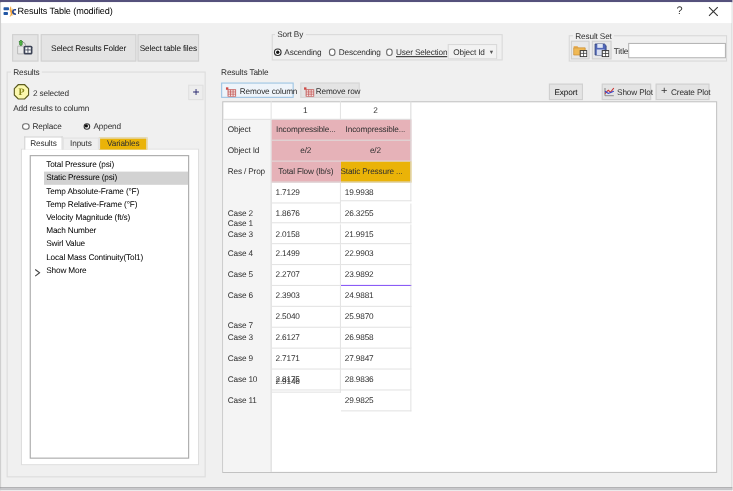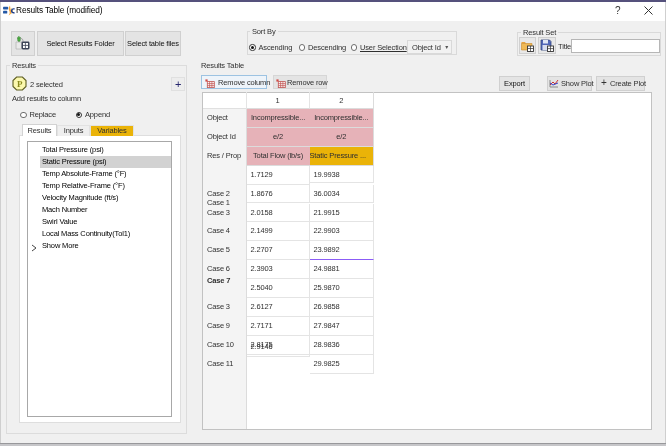--- a/index.html
+++ b/index.html
@@ -170,34 +170,34 @@
   <div class="abs" style="left:43.5px;top:35.9px;width:63px;height:18.9px;background:#e6b2b8;border-bottom:1px solid #dcdcdc;text-align:center;line-height:18.9px;">e/2</div>
   <div class="abs" style="left:106.5px;top:35.9px;width:64.5px;height:18.9px;background:#e6b2b8;border-bottom:1px solid #dcdcdc;border-right:1px solid #dcdcdc;text-align:center;line-height:18.9px;">e/2</div>
   <div class="abs" style="left:4px;top:54.8px;width:39px;height:18.9px;line-height:18.9px;">Res / Prop</div>
   <div class="abs" style="left:43.5px;top:54.8px;width:63px;height:18.9px;background:#e6b2b8;border-bottom:1px solid #dcdcdc;text-align:center;line-height:18.9px;">Total Flow (lb/s)</div>
   <div class="abs" style="left:106.5px;top:54.8px;width:64.5px;height:18.9px;background:#eab308;border-bottom:1px solid #dcdcdc;border-right:1px solid #dcdcdc;line-height:18.9px;">Static Pressure ...</div>
   <div class="abs" style="left:4px;top:73.7px;width:39px;height:18.9px;line-height:18.9px;margin-top:28px;">Case 1</div>
   <div class="abs" style="left:43.5px;top:73.7px;width:63px;height:18.9px;border-bottom:1px solid #e4e4e4;border-right:1px solid #e4e4e4;padding-left:4px;line-height:18.9px;">1.7129</div>
   <div class="abs" style="left:106.5px;top:73.7px;width:64.5px;height:17px;border-bottom:1px solid #e4e4e4;border-right:1px solid #e4e4e4;padding-left:4px;line-height:18.9px;">19.9938</div>
   <div class="abs" style="left:4px;top:92.6px;width:39px;height:18.9px;line-height:18.9px;">Case 2</div>
   <div class="abs" style="left:43.5px;top:92.6px;width:63px;height:18.9px;border-bottom:1px solid #e4e4e4;border-right:1px solid #e4e4e4;padding-left:4px;line-height:18.9px;">1.8676</div>
-  <div class="abs" style="left:106.5px;top:92.6px;width:64.5px;height:18.9px;border-bottom:1px solid #e4e4e4;border-right:1px solid #e4e4e4;padding-left:4px;line-height:18.9px;">36.0034</div>
+  <div class="abs" style="left:106.5px;top:92.6px;width:64.5px;height:18.9px;border-bottom:1px solid #e4e4e4;border-right:1px solid #e4e4e4;padding-left:4px;line-height:18.9px;">26.3255</div>
   <div class="abs" style="left:4px;top:111.5px;width:39px;height:18.9px;line-height:18.9px;">Case 3</div>
   <div class="abs" style="left:43.5px;top:111.5px;width:63px;height:18.9px;border-bottom:1px solid #e4e4e4;border-right:1px solid #e4e4e4;padding-left:4px;line-height:18.9px;">2.0158</div>
   <div class="abs" style="left:106.5px;top:111.5px;width:64.5px;height:18.9px;border-bottom:1px solid #e4e4e4;border-right:1px solid #e4e4e4;padding-left:4px;line-height:18.9px;">21.9915</div>
   <div class="abs" style="left:4px;top:130.4px;width:39px;height:18.9px;line-height:18.9px;">Case 4</div>
   <div class="abs" style="left:43.5px;top:130.4px;width:63px;height:18.9px;border-bottom:1px solid #e4e4e4;border-right:1px solid #e4e4e4;padding-left:4px;line-height:18.9px;">2.1499</div>
   <div class="abs" style="left:106.5px;top:130.4px;width:64.5px;height:18.9px;border-bottom:1px solid #e4e4e4;border-right:1px solid #e4e4e4;padding-left:4px;line-height:18.9px;">22.9903</div>
   <div class="abs" style="left:4px;top:149.3px;width:39px;height:18.9px;line-height:18.9px;">Case 5</div>
   <div class="abs" style="left:43.5px;top:149.3px;width:63px;height:18.9px;border-bottom:1px solid #e4e4e4;border-right:1px solid #e4e4e4;padding-left:4px;line-height:18.9px;">2.2707</div>
   <div class="abs" style="left:106.5px;top:149.3px;width:64.5px;height:18.9px;border-bottom:1px solid #8b5cf6;border-right:1px solid #e4e4e4;padding-left:4px;line-height:18.9px;">23.9892</div>
   <div class="abs" style="left:4px;top:168.2px;width:39px;height:18.9px;line-height:18.9px;">Case 6</div>
   <div class="abs" style="left:43.5px;top:168.2px;width:63px;height:18.9px;border-bottom:1px solid #e4e4e4;border-right:1px solid #e4e4e4;padding-left:4px;line-height:18.9px;">2.3903</div>
   <div class="abs" style="left:106.5px;top:168.2px;width:64.5px;height:18.9px;border-bottom:1px solid #e4e4e4;border-right:1px solid #e4e4e4;padding-left:4px;line-height:18.9px;">24.9881</div>
-  <div class="abs" style="left:4px;top:180px;width:39px;height:18.9px;line-height:18.9px;font-weight:bold;">Case 7</div>
+  <div class="abs" style="left:4px;top:195px;width:39px;height:18.9px;line-height:18.9px;">Case 7</div>
   <div class="abs" style="left:43.5px;top:187.1px;width:63px;height:18.9px;border-bottom:1px solid #e4e4e4;border-right:1px solid #e4e4e4;padding-left:4px;line-height:18.9px;">2.5040</div>
   <div class="abs" style="left:106.5px;top:187.1px;width:64.5px;height:18.9px;border-bottom:1px solid #e4e4e4;border-right:1px solid #e4e4e4;padding-left:4px;line-height:18.9px;">25.9870</div>
   <div class="abs" style="left:4px;top:206.0px;width:39px;height:18.9px;line-height:18.9px;">Case 3</div>
   <div class="abs" style="left:43.5px;top:206.0px;width:63px;height:18.9px;border-bottom:1px solid #e4e4e4;border-right:1px solid #e4e4e4;padding-left:4px;line-height:18.9px;">2.6127</div>
   <div class="abs" style="left:106.5px;top:206.0px;width:64.5px;height:18.9px;border-bottom:1px solid #e4e4e4;border-right:1px solid #e4e4e4;padding-left:4px;line-height:18.9px;">26.9858</div>
   <div class="abs" style="left:4px;top:224.9px;width:39px;height:18.9px;line-height:18.9px;">Case 9</div>
   <div class="abs" style="left:43.5px;top:224.9px;width:63px;height:18.9px;border-bottom:1px solid #e4e4e4;border-right:1px solid #e4e4e4;padding-left:4px;line-height:18.9px;">2.7171</div>
   <div class="abs" style="left:106.5px;top:224.9px;width:64.5px;height:18.9px;border-bottom:1px solid #e4e4e4;border-right:1px solid #e4e4e4;padding-left:4px;line-height:18.9px;">27.9847</div>
   <div class="abs" style="left:4px;top:243.8px;width:39px;height:18.9px;line-height:18.9px;">Case 10</div>
   <div class="abs" style="left:43.5px;top:243.8px;width:63px;height:18.9px;border-bottom:1px solid #e4e4e4;border-right:1px solid #e4e4e4;padding-left:4px;line-height:18.9px;">2.8175</div>

